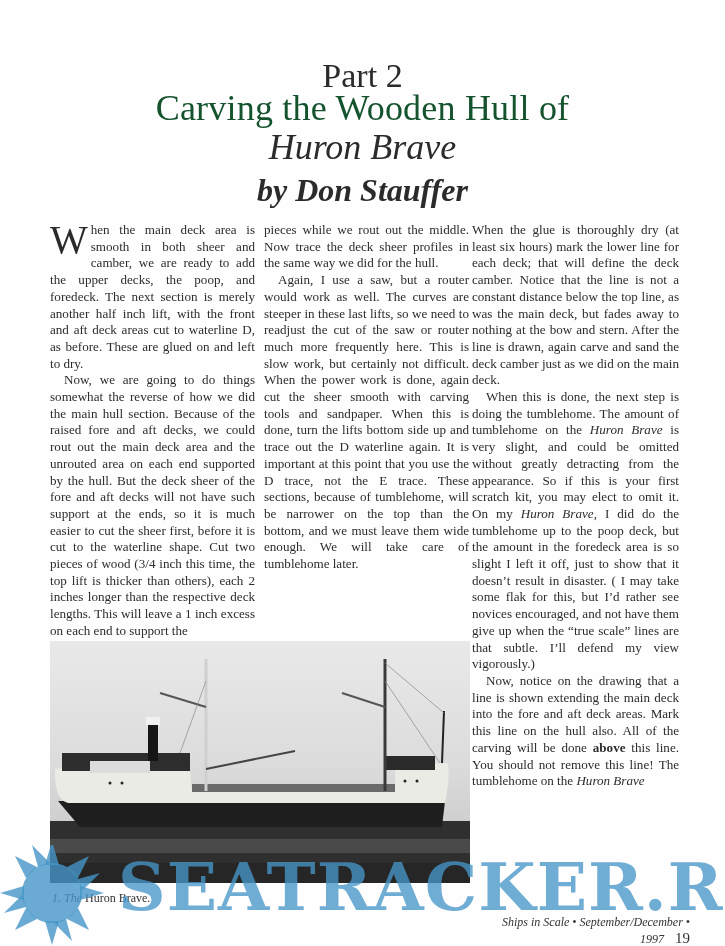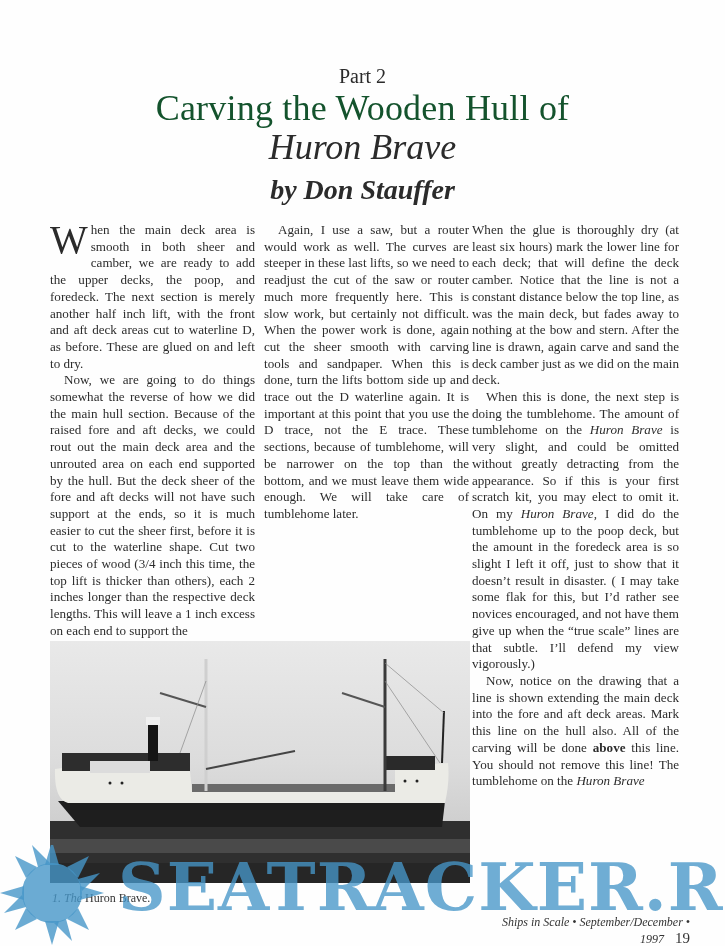--- a/index.html
+++ b/index.html
@@ -1,24 +1,24 @@
 <!DOCTYPE html>
 <html><head>
   <meta charset="utf-8">
   <style>
     html, body { margin: 0; padding: 0; }
     body {
       width: 725px; height: 946px; background: #fefefe; position: relative; overflow: hidden;
       font-family: "Liberation Serif", "DejaVu Serif", serif; color: #2a2a2a;
     }
     .header { position: absolute; left: 0; width: 725px; text-align: center; }
-    .part { top: 62px; font-size: 20px; line-height: 28px; color: #2b2b2b; }
+    .part { top: 62px; font-size: 34px; line-height: 28px; color: #2b2b2b; }
     .title1 { top: 88px; font-size: 36px; line-height: 40px; color: #14532d; letter-spacing: 0.2px; }
     .title2 { top: 127px; font-size: 36px; line-height: 40px; font-style: italic; color: #2b2b2b; }
-    .byline { top: 175px; font-size: 28px; line-height: 30px; font-style: italic; font-weight: bold; color: #2b2b2b; }
+    .byline { top: 175px; font-size: 32px; line-height: 30px; font-style: italic; font-weight: bold; color: #2b2b2b; }
 
     .col {
       position: absolute; top: 222px; width: 205px;
       font-size: 13.1px; line-height: 16.7px; text-align: justify; color: #2c2c2c;
     }
     .col p { margin: 0; text-indent: 14px; }
     .col p.noindent { text-indent: 0; }
     #col1 { left: 50px; }
     #col2 { left: 264px; }
     #col3 { left: 472px; width: 207px; }
@@ -61,20 +61,21 @@
 <div class="header title1">Carving the Wooden Hull of</div>
 <div class="header title2">Huron Brave</div>
 <div class="header byline">by Don Stauffer</div>
 
 <div class="col" id="col1">
   <p class="noindent"><span class="dropcap">W</span><span>hen the main deck area is smooth in both sheer and camber, we are ready to add the upper decks, the poop, and foredeck. The next section is merely another half inch lift, with the front and aft deck areas cut to waterline D, as before. These are glued on and left to dry.</span></p>
   <p>Now, we are going to do things somewhat the reverse of how we did the main hull section. Because of the raised fore and aft decks, we could rout out the main deck area and the unrouted area on each end supported by the hull. But the deck sheer of the fore and aft decks will not have such support at the ends, so it is much easier to cut the sheer first, before it is cut to the waterline shape. Cut two pieces of wood (3/4 inch this time, the top lift is thicker than others), each 2 inches longer than the respective deck lengths. This will leave a 1 inch excess on each end to support the</p>
 </div>
 
 <div class="col" id="col2">
+  <p class="noindent">pieces while we rout out the middle. Now trace the deck sheer profiles in the same way we did for the hull.</p>
   <p>Again, I use a saw, but a router would work as well. The curves are steeper in these last lifts, so we need to readjust the cut of the saw or router much more frequently here. This is slow work, but certainly not difficult. When the power work is done, again cut the sheer smooth with carving tools and sandpaper. When this is done, turn the lifts bottom side up and trace out the D waterline again. It is important at this point that you use the D trace, not the E trace. These sections, because of tumblehome, will be narrower on the top than the bottom, and we must leave them wide enough. We will take care of tumblehome later.</p>
 </div>
 
 <div class="col" id="col3">
   <p class="noindent">When the glue is thoroughly dry (at least six hours) mark the lower line for each deck; that will define the deck camber. Notice that the line is not a constant distance below the top line, as was the main deck, but fades away to nothing at the bow and stern. After the line is drawn, again carve and sand the deck camber just as we did on the main deck.</p>
   <p><span>When this is done, the next step is doing the tumblehome. The amount of tumblehome on the </span><span class="it">Huron Brave</span><span> is very slight, and could be omitted without greatly detracting from the appearance. So if this is your first scratch kit, you may elect to omit it. On my </span><span class="it">Huron Brave</span><span>, I did do the tumblehome up to the poop deck, but the amount in the foredeck area is so slight I left it off, just to show that it doesn’t result in disaster. ( I may take some flak for this, but I’d rather see novices encouraged, and not have them give up when the “true scale” lines are that subtle. I’ll defend my view vigorously.)</span></p>
   <p><span>Now, notice on the drawing that a line is shown extending the main deck into the fore and aft deck areas. Mark this line on the hull also. All of the carving will be done </span><span class="b">above</span><span> this line. You should not remove this line! The tumblehome on the </span><span class="it">Huron Brave</span></p>
 </div>
 
 <div class="photo">

